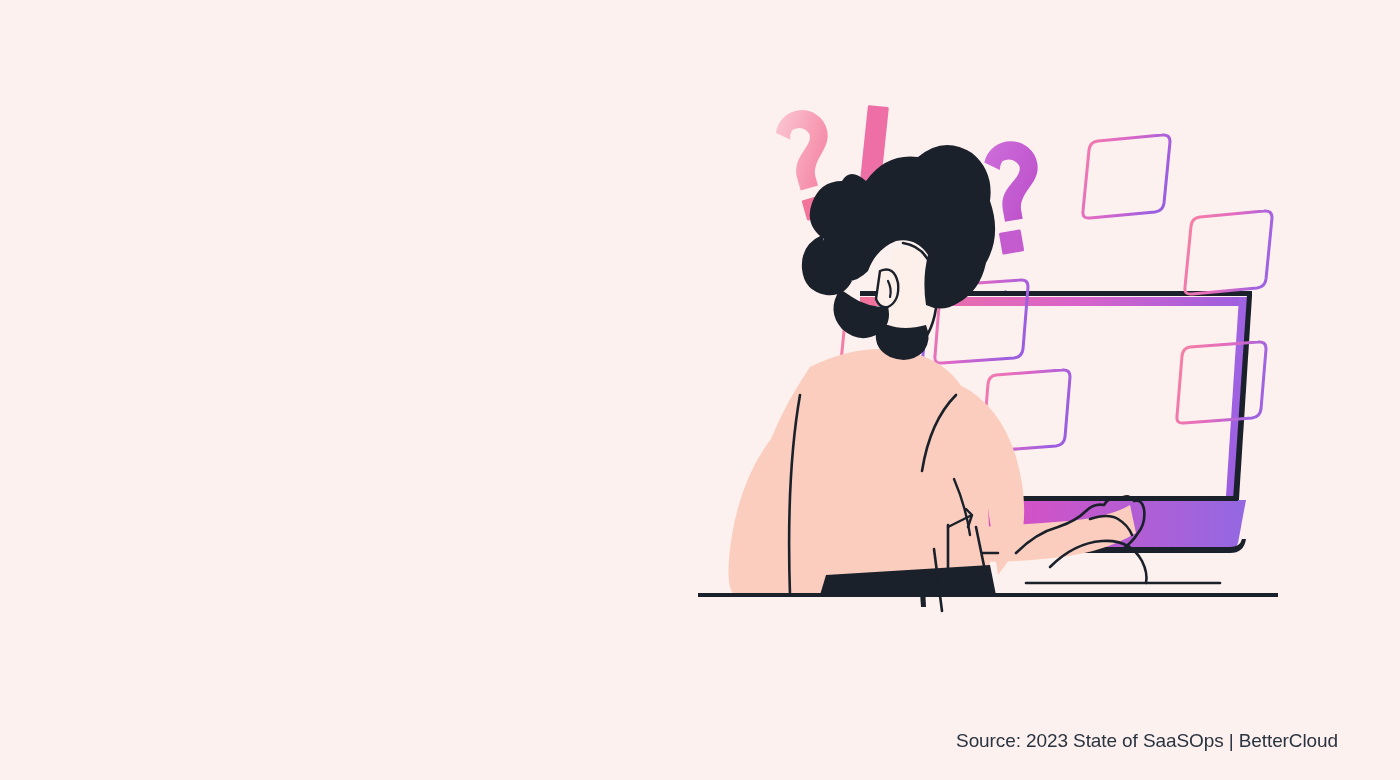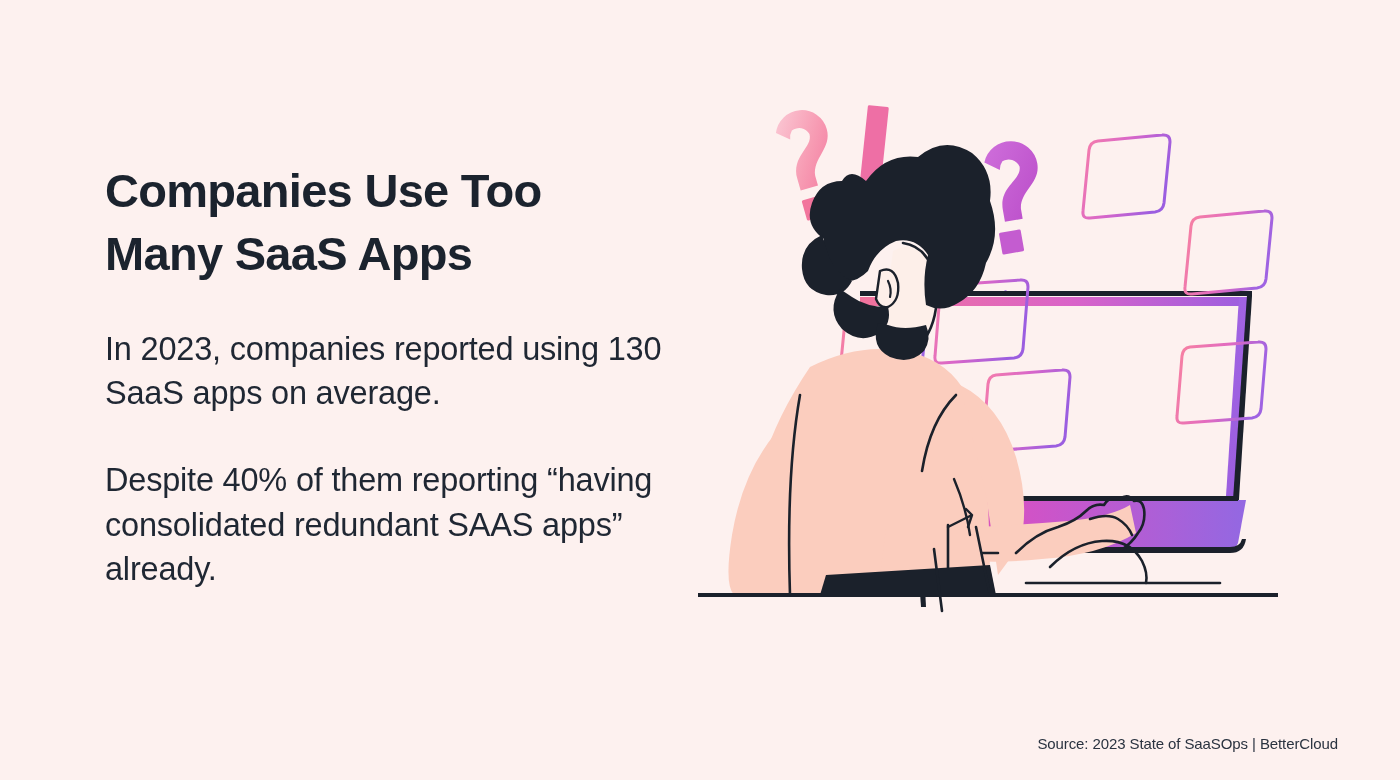--- a/index.html
+++ b/index.html
@@ -52,21 +52,21 @@
 
   .para-1 { margin-top: 42px; }
   .para-2 { margin-top: 43px; }
 
   
   .source-line {
     position: absolute;
     right: 62px;
     bottom: 28px;
     font-family: "Liberation Sans", sans-serif;
-    font-size: 15px;
+    font-size: 19px;
     letter-spacing: -0.1px;
     color: #2A3340;
     white-space: nowrap;
   }
 
   
   .illustration {
     position: absolute;
     left: 690px;
     top: 75px;
@@ -77,32 +77,20 @@
     display: block;
     width: 100%;
     height: 100%;
   }
 </style>
 </head>
 <body style="background: rgb(253, 241, 239);">
 
 <div class="infographic">
 
-  <div class="text-col">
-
-    <h1 class="headline">
-      <span>Companies Use Too</span><br>
-      <span>Many SaaS Apps</span>
-    </h1>
-
-    <p class="body-para para-1">In 2023, companies reported using 130 SaaS apps on average.</p>
-
-    <p class="body-para para-2">Despite 40% of them reporting “having consolidated redundant SAAS apps” already.</p>
-
-  </div>
 
   <div class="source-line">Source: 2023 State of SaaSOps | BetterCloud</div>
 
   <div class="illustration">
     <svg viewBox="0 0 610 560" xmlns="http://www.w3.org/2000/svg" aria-hidden="true">
       <defs>
         <linearGradient id="gQmarkPink" x1="0" y1="0" x2="1" y2="1">
           <stop offset="0%" stop-color="#FBCBD6"></stop>
           <stop offset="55%" stop-color="#F79BB3"></stop>
           <stop offset="100%" stop-color="#F2749C"></stop>

